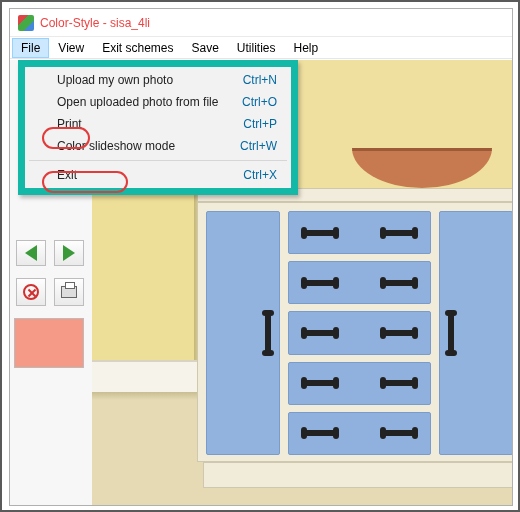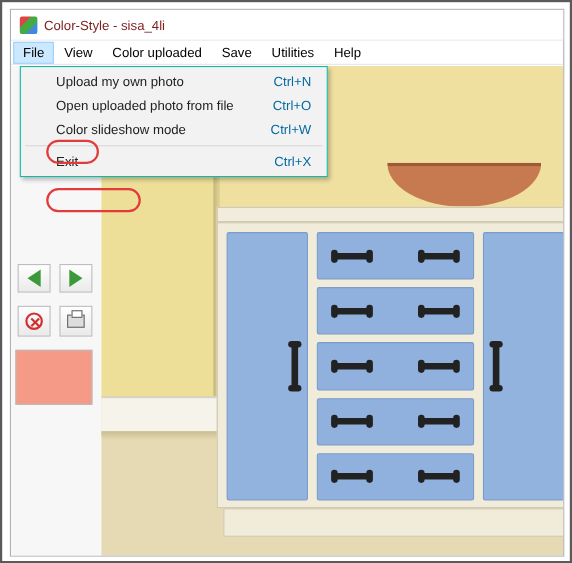--- a/index.html
+++ b/index.html
@@ -1,19 +1,19 @@
 <!DOCTYPE html>
 <html><head>
 <meta charset="utf-8">
 <style>
   * { box-sizing: border-box; margin: 0; padding: 0; font-family: "Segoe UI", Tahoma, sans-serif; }
   body { background: #fff; }
   .frame { width: 520px; height: 512px; border: 2px solid #5a5a5a; position: relative; background: #fff; overflow: hidden; }
   .window { position: absolute; left: 7px; top: 6px; width: 504px; height: 498px; border: 1px solid #b0b0b0; background: #fff; }
-  .titlebar { height: 28px; background: #fff; border-bottom: 1px solid #eaeaea; display: flex; align-items: center; padding-left: 8px; font-size: 12px; color: #7f1d1d; }
+  .titlebar { height: 28px; background: #fff; border-bottom: 1px solid #eaeaea; display: flex; align-items: center; padding-left: 8px; font-size: 12px; color: #ef4444; }
   .app-icon { width: 16px; height: 16px; margin-right: 6px; background: linear-gradient(135deg,#d44 0 33%,#4a4 33% 66%,#48d 66% 100%); border-radius: 2px; }
   .menubar { height: 22px; display: flex; align-items: flex-end; padding: 0 2px; font-size: 12px; border-bottom: 1px solid #e6e6e6; }
   .menubar .mitem { padding: 3px 9px; cursor: default; }
   .menubar .mitem.open { background: #cce8ff; border: 1px solid #99d1ff; padding: 2px 8px; }
   .content { position: absolute; left: 0; top: 51px; right: 0; bottom: 0; }
   
   .scene { position: absolute; left: 82px; top: 0; right: 0; bottom: 0; overflow: hidden; }
   .wall-left { position: absolute; left: 0; top: 0; width: 110px; height: 330px; background: #eedf98; }
   .wall-left::after{content:"";position:absolute;right:0;top:0;bottom:0;width:8px;background:linear-gradient(90deg,rgba(0,0,0,0.18),transparent);}
   .wall-right { position: absolute; left: 108px; top: 0; right: 0; height: 150px; background: #efe0a0; }
@@ -46,41 +46,41 @@
   .tools2 .btn { width: 30px; height: 28px; border: 1px solid #bdbdbd; background: linear-gradient(#fefefe,#eaeaea); display:flex; align-items:center; justify-content:center; }
   .swatch { position: absolute; left: 4px; top: 258px; width: 70px; height: 50px; border: 1px solid #bbb; }
   .arrow-l,.arrow-r{width:0;height:0;border-top:8px solid transparent;border-bottom:8px solid transparent;}
   .arrow-l{border-right:12px solid #3a9a3a;} .arrow-r{border-left:12px solid #3a9a3a;}
   .xcirc{width:16px;height:16px;border:2px solid #d03030;border-radius:50%;position:relative;}
   .xcirc::before,.xcirc::after{content:"";position:absolute;left:2px;top:6px;width:10px;height:2px;background:#d03030;}
   .xcirc::before{transform:rotate(45deg);} .xcirc::after{transform:rotate(-45deg);}
   .printer{width:16px;height:12px;border:1px solid #666;background:#ddd;position:relative;}
   .printer::before{content:"";position:absolute;left:3px;top:-5px;width:8px;height:5px;background:#fff;border:1px solid #666;}
   
-  .dropdown { position: absolute; left: 8px; top: 51px; width: 280px; background: #f2f2f2; border: 1px solid #14b8a6; box-shadow: 2px 3px 4px rgba(0,0,0,0.25); padding: 2px 2px; z-index: 50; }
+  .dropdown { position: absolute; left: 8px; top: 51px; width: 280px; background: #f2f2f2; border: 7px solid #14b8a6; box-shadow: 2px 3px 4px rgba(0,0,0,0.25); padding: 2px 2px; z-index: 50; }
   .dd-row { display: flex; align-items: center; height: 22px; font-size: 12px; padding-left: 30px; position: relative; color: #222; }
   .dd-row .shortcut { margin-left: auto; padding-right: 12px; color: #0369a1; }
   .dd-sep { height: 1px; background: #d6d6d6; margin: 3px 2px; }
   .ring { position: absolute; border: 2px solid #e23b3b; border-radius: 11px; pointer-events: none; z-index: 60; }
 </style>
 </head>
 <body>
 
 <div class="frame">
   <div class="window">
 
     <div class="titlebar">
       <div class="app-icon"></div>
       <span>Color-Style  -  sisa_4li</span>
     </div>
 
     <div class="menubar" id="menubar">
         <div class="mitem open">File</div>
         <div class="mitem">View</div>
-        <div class="mitem">Color uploaded</div>
+        <div class="mitem">Exit schemes</div>
         <div class="mitem">Save</div>
         <div class="mitem">Utilities</div>
         <div class="mitem">Help</div>
       </div>
 
     <div class="content">
       <div class="toolcol">
         <div class="nav">
           <div class="btn">
               <div class="arrow-l"></div>
@@ -146,20 +146,24 @@
     <div class="dropdown" id="dropdown">
         <div class="dd-row">
           <span>Upload my own photo</span>
           <span class="shortcut">Ctrl+N</span>
         </div>
         <div class="dd-row">
           <span>Open uploaded photo from file</span>
           <span class="shortcut">Ctrl+O</span>
         </div>
         <div class="dd-row">
+          <span>Print</span>
+          <span class="shortcut">Ctrl+P</span>
+        </div>
+        <div class="dd-row">
           <span>Color slideshow mode</span>
           <span class="shortcut">Ctrl+W</span>
         </div>
         <div class="dd-sep"></div>
         <div class="dd-row">
           <span>Exit</span>
           <span class="shortcut">Ctrl+X</span>
         </div>
       </div>
 

